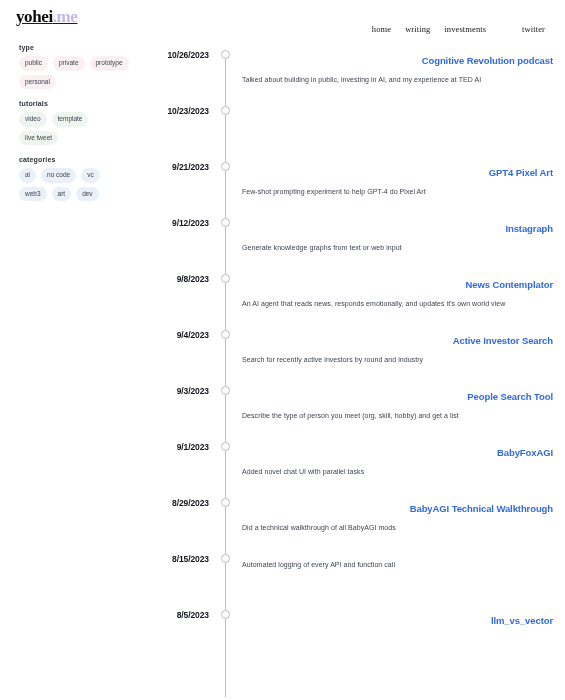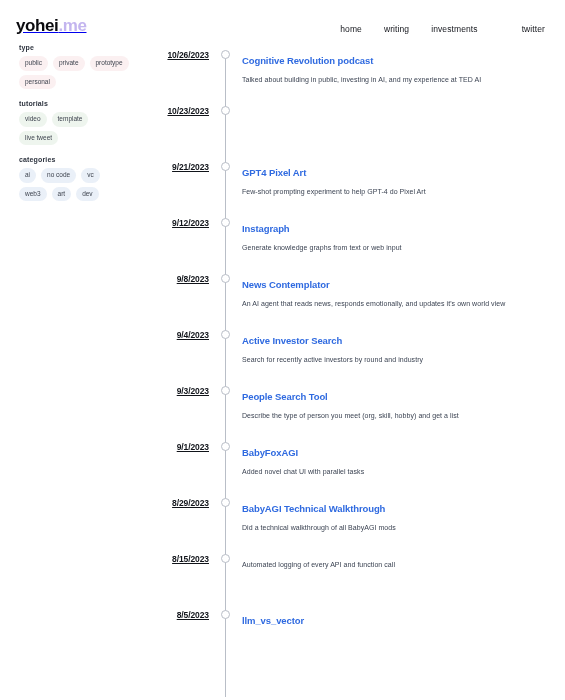--- a/index.html
+++ b/index.html
@@ -13,41 +13,43 @@
 
   body {
     font-family: "Liberation Sans", sans-serif;
     color: #1a1f2b;
     -webkit-font-smoothing: antialiased;
   }
 
   
   .site-header {
     display: flex;
-    align-items: flex-end;
+    align-items: flex-start;
     justify-content: space-between;
     padding: 8px 14px 0 16px;
     height: 34px;
+    font-family: Liberation Serif, serif;
   }
 
   .logo {
     font-size: 17px;
     font-weight: bold;
     letter-spacing: -0.4px;
     line-height: 1;
     white-space: nowrap;
   }
   .logo .logo-name { color: #0b0b0f; }
   .logo .logo-tld  { color: #c3b5ef; }
 
   .main-nav {
     display: flex;
     align-items: center;
-    gap: 22px;
+    gap: 14px;
     padding-right: 6px;
+    margin-top: 16px;
   }
   .main-nav .nav-link {
     font-size: 8.5px;
     color: #14161c;
     text-decoration: none;
     font-weight: 500;
     letter-spacing: 0.1px;
     white-space: nowrap;
   }
   .main-nav .nav-link.nav-last { margin-left: 22px; }
@@ -126,21 +128,20 @@
     width: 87px;
     flex: 0 0 87px;
     text-align: right;
     padding-right: 8px;
     padding-top: 9px;
     font-size: 8.5px;
     font-weight: bold;
     color: #11141a;
     letter-spacing: -0.1px;
     white-space: nowrap;
-    text-decoration: underline;
   }
 
   .entry-marker {
     flex: 0 0 17px;
     width: 17px;
     display: flex;
     justify-content: center;
     padding-top: 9px;
   }
   .entry-dot {
@@ -161,20 +162,21 @@
 
   .entry-title {
     display: block;
     font-size: 9.5px;
     font-weight: bold;
     color: #2f6ae0;
     text-decoration: none;
     letter-spacing: -0.1px;
     line-height: 1.25;
     margin-bottom: 7px;
+    text-align: right;
   }
 
   .entry-desc {
     font-size: 7px;
     color: #3b4352;
     line-height: 1.65;
     max-width: 280px;
     letter-spacing: 0.05px;
   }
 </style>

